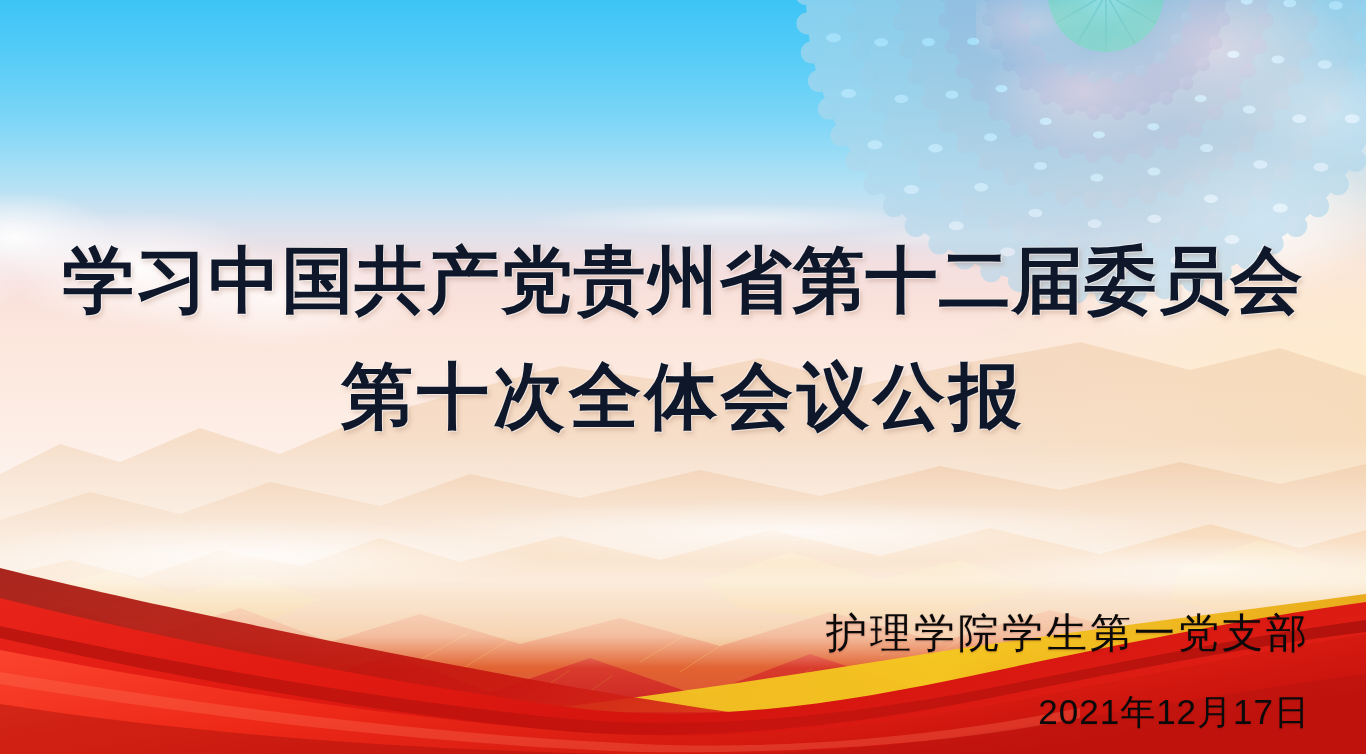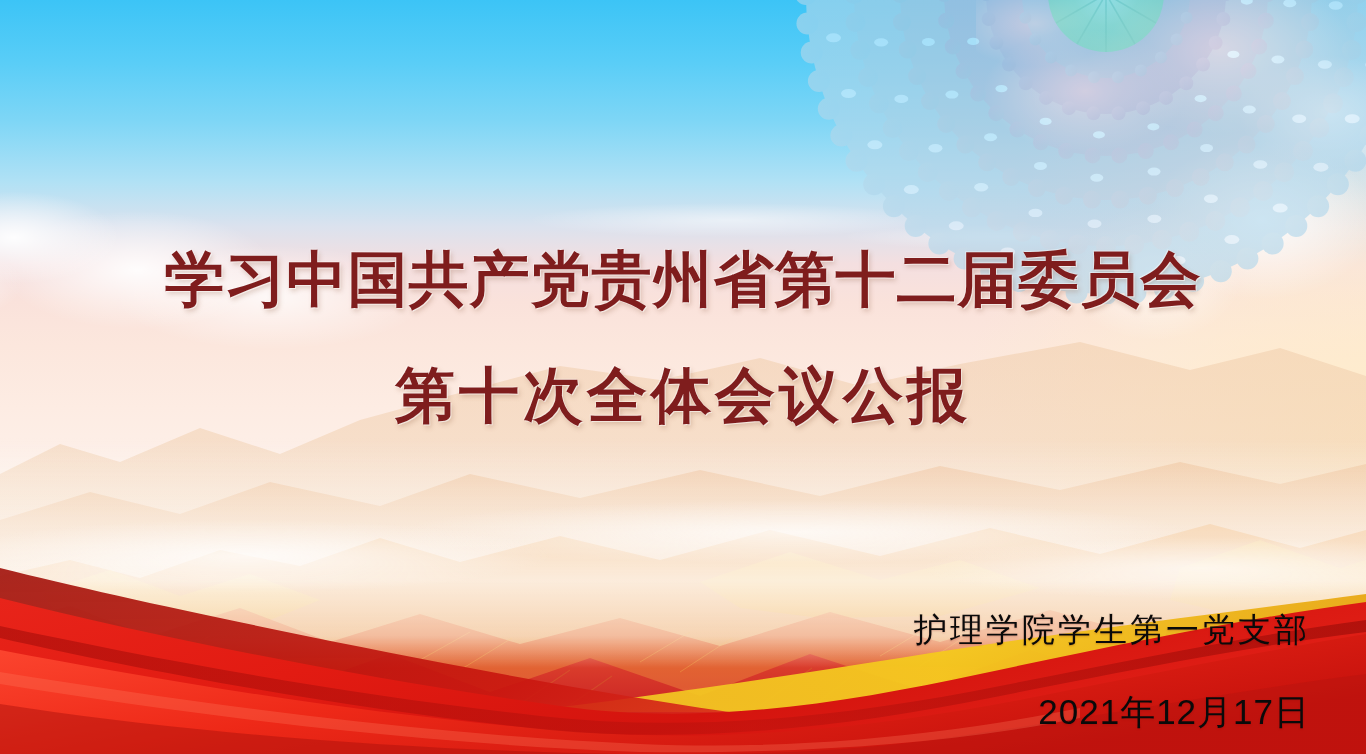--- a/index.html
+++ b/index.html
@@ -104,49 +104,48 @@
   .ribbon{position:absolute;left:0;right:0;bottom:0;height:200px;}
   .ribbon svg{display:block;width:100%;height:100%;}
 
   
   .titlewrap{
     position:absolute; top:222px; left:0; right:0;
     text-align:center; z-index:40;
   }
   .title-line{
     display:block;
-    color:#7f1d1d;
+    color:#0f172a;
     font-weight:bold;
-    font-size:60px;
+    font-size:72px;
     line-height:116px;
     letter-spacing:2px;
     white-space:nowrap;
     text-shadow:
        0 0 1px rgba(255,255,255,.85),
        1px 1px 0 rgba(255,255,255,.55),
       -1px -1px 0 rgba(255,255,255,.35),
        2px 3px 5px rgba(140,90,60,.28);
   }
   .title-line.l1{letter-spacing:1px;}
   .title-line.l2{letter-spacing:4px;}
 
   .signblock{
     position:absolute; right:56px; bottom:18px;
     text-align:right; z-index:40;
   }
   .org{
     display:block;
     color:#0a0a0a;
-    font-size:33px;
+    font-size:41px;
     font-weight:500;
     letter-spacing:3px;
     line-height:46px;
     white-space:nowrap;
     text-shadow:0 1px 2px rgba(120,10,10,.25);
-    font-family:Liberation Mono, monospace;
   }
   .date{
     display:block;
     margin-top:32px;
     color:#0a0a0a;
     font-size:35px;
     font-weight:500;
     letter-spacing:1px;
     line-height:48px;
     white-space:nowrap;

